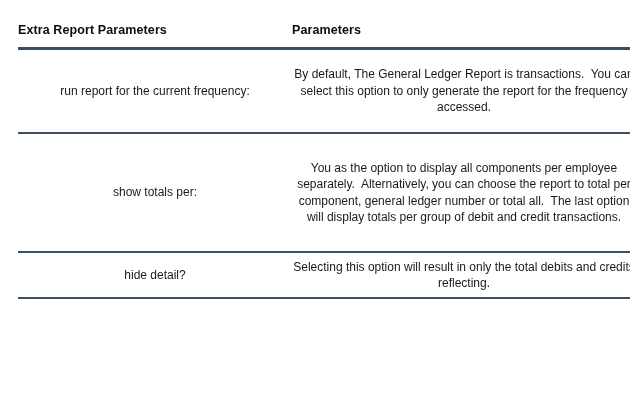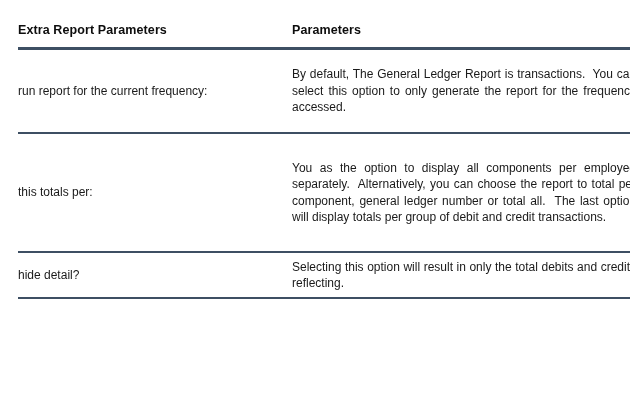--- a/index.html
+++ b/index.html
@@ -45,20 +45,21 @@
     color: #0d0d0d;
   }
   .header-row th.h-param { padding-left: 6px; }
   .header-row th.h-expl  { padding-left: 10px; }
 
   
   .data-row td {
     border-bottom: 2px solid #3d4f63;
     font-size: 12px;
     line-height: 16.5px;
+    text-align: center;
   }
   .cell-param {
     padding: 6px 8px 6px 6px;
     text-align: left;
   }
   .cell-expl {
     padding: 8px 10px 8px 10px;
     text-align: justify;
     text-justify: inter-word;
     white-space: pre-wrap;
@@ -90,21 +91,21 @@
       <th class="h-param">Extra Report Parameters</th>
       <th class="h-expl">Parameters</th>
     </tr>
   </thead>
   <tbody>
     <tr class="data-row row-frequency">
       <td class="cell-param">run report for the current frequency:</td>
       <td class="cell-expl">By default, The General Ledger Report is transactions.  You can select this option to only generate the report for the frequency accessed.</td>
     </tr>
     <tr class="data-row row-totals">
-      <td class="cell-param">this totals per:</td>
+      <td class="cell-param">show totals per:</td>
       <td class="cell-expl">You as the option to display all components per employee separately.  Alternatively, you can choose the report to total per component, general ledger number or total all.  The last option will display totals per group of debit and credit transactions.</td>
     </tr>
     <tr class="data-row row-hide">
       <td class="cell-param">hide detail?</td>
       <td class="cell-expl">Selecting this option will result in only the total debits and credits reflecting.</td>
     </tr>
   </tbody>
 </table>
 
 </body></html>

